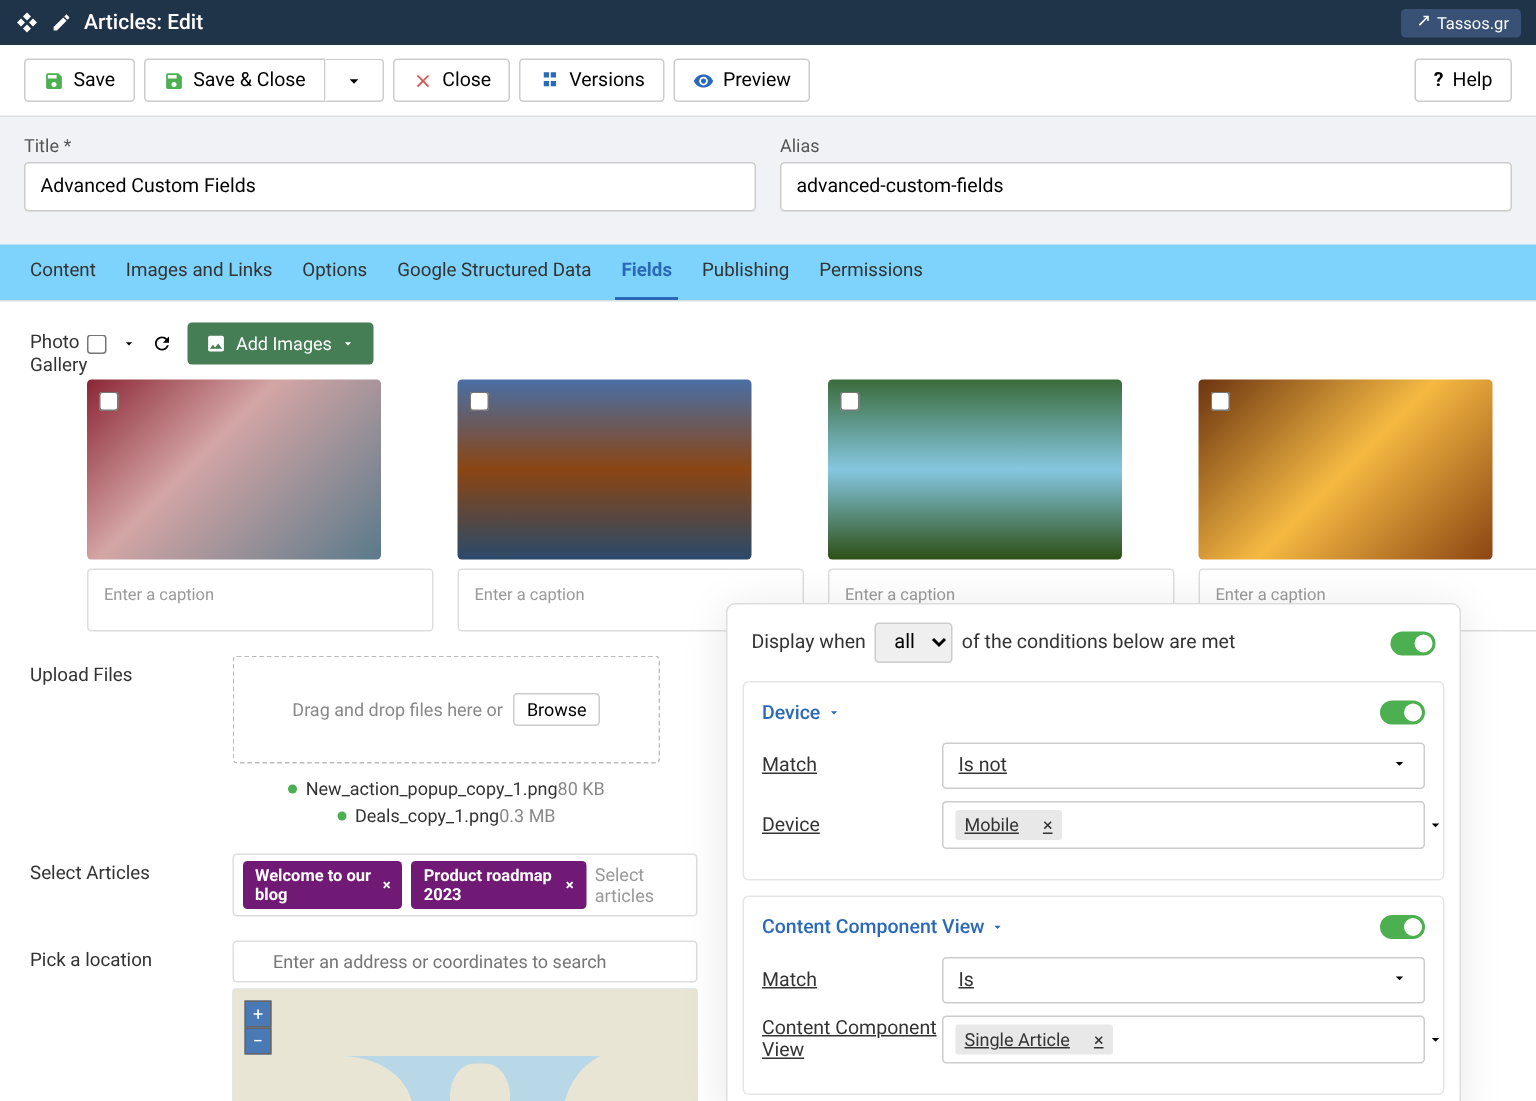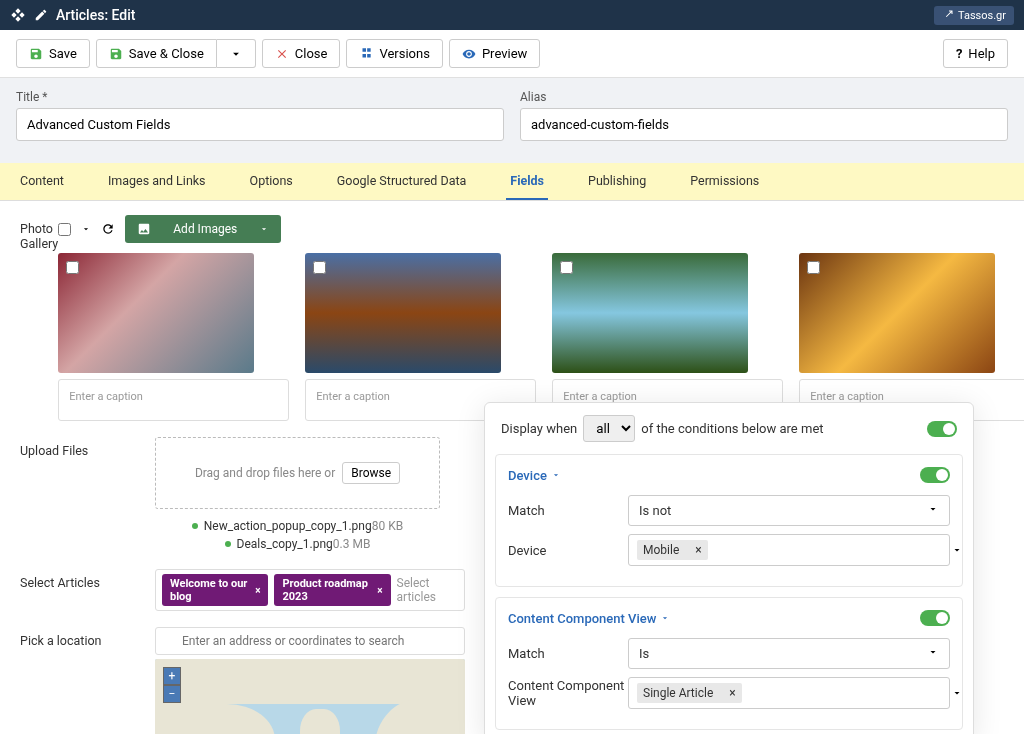--- a/index.html
+++ b/index.html
@@ -16,29 +16,29 @@
 .btn-group { display: flex; }
 .btn-group .btn { border-radius: 0; }
 .btn-group .btn:first-child { border-radius: 3px 0 0 3px; }
 .btn-group .btn:last-child { border-radius: 0 3px 3px 0; border-left: none; }
 .toolbar-right { margin-left: auto; }
 .form-area { padding: 12px 16px; }
 .title-row { display: flex; gap: 16px; }
 .title-col { flex: 1; }
 .title-col label { display: block; font-size: 12px; margin-bottom: 4px; color: #555; }
 .title-col input { width: 100%; padding: 8px 10px; border: 1px solid #ccc; border-radius: 3px; font-size: 13px; }
-.tabs { display: flex; gap: 36px; padding: 0 16px; border-bottom: 1px solid #ddd; background: #fef9c3; margin-top: 10px; }
+.tabs { display: flex; gap: 12px; padding: 0 16px; border-bottom: 1px solid #ddd; background: #7dd3fc; margin-top: 10px; }
 .tab { padding: 10px 4px; font-size: 12.5px; color: #333; cursor: pointer; border-bottom: 2px solid transparent; }
 .tab.active { border-bottom-color: #2a69b8; color: #2a69b8; font-weight: 700; }
 .content { background: #fff; padding: 14px 20px 20px; }
 .field-row { display: flex; margin-bottom: 16px; }
 .field-label { width: 135px; font-size: 12.5px; color: #333; padding-top: 6px; }
 .field-body { flex: 1; }
 .gallery-controls { display: flex; align-items: center; gap: 10px; margin-bottom: 10px; }
-.add-images { background: #457d54; color: #fff; border: none; padding: 7px 12px; border-radius: 3px; display: flex; align-items: center; gap: 22px; font-size: 12px; }
+.add-images { background: #457d54; color: #fff; border: none; padding: 7px 12px; border-radius: 3px; display: flex; align-items: center; gap: 6px; font-size: 12px; }
 .gallery { display: flex; gap: 16px; }
 .gallery-item { width: 231px; }
 .gallery-img { width: 196px; height: 120px; position: relative; border-radius: 3px; }
 .gallery-img input[type=checkbox] { position: absolute; top: 8px; left: 8px; }
 .caption-box { border: 1px solid #ddd; border-radius: 3px; padding: 10px; margin-top: 6px; min-height: 42px; font-size: 11px; color: #999; }
 .drop-zone { border: 1px dashed #bbb; padding: 24px; text-align: center; color: #888; font-size: 12px; border-radius: 3px; width: 285px; }
 .browse-btn { border: 1px solid #ccc; padding: 3px 8px; border-radius: 3px; margin-left: 4px; background: #fff; font-size: 12px; }
 .file-list { margin-top: 8px; width: 285px; }
 .file-item { display: flex; align-items: center; justify-content: center; padding: 2px 0; font-size: 12px; }
 .file-dot { width: 6px; height: 6px; background: #4caf50; border-radius: 50%; margin-right: 6px; }
@@ -55,21 +55,21 @@
 .map-zoom { position: absolute; top: 8px; left: 8px; display: flex; flex-direction: column; }
 .map-zoom button { width: 18px; height: 18px; border: 1px solid #666; background: #4a7ab5; color: #fff; font-size: 12px; line-height: 1; }
 .conditions-panel { position: absolute; right: 50px; top: 402px; width: 490px; background: #fff; border: 1px solid #ddd; border-radius: 6px; box-shadow: 0 4px 30px rgba(0,0,0,0.1); }
 .panel-header { padding: 12px 16px; display: flex; align-items: center; gap: 6px; font-size: 13px; }
 .panel-header select { padding: 4px 8px; border: 1px solid #ccc; border-radius: 3px; }
 .toggle { width: 30px; height: 16px; background: #4caf50; border-radius: 10px; position: relative; margin-left: auto; }
 .toggle::after { content: ''; width: 12px; height: 12px; background: #fff; border-radius: 50%; position: absolute; right: 2px; top: 2px; }
 .condition-block { border: 1px solid #e5e5e5; margin: 0 10px 10px; border-radius: 4px; padding: 12px; }
 .condition-title { color: #2a69b8; font-size: 13px; font-weight: 500; display: flex; align-items: center; gap: 4px; margin-bottom: 12px; }
 .condition-title .toggle { margin-left: auto; }
-.cond-row { display: flex; align-items: center; margin-bottom: 8px; }
+.cond-row { display: flex; align-items: center; margin-bottom: 8px; text-decoration: underline; }
 .cond-label { width: 120px; font-size: 13px; }
 .cond-select { flex: 1; padding: 7px 10px; border: 1px solid #ccc; border-radius: 3px; font-size: 13px; background: #fff; position: relative; }
 .cond-chevron { position: absolute; right: 10px; }
 .chip-select { flex: 1; padding: 5px 8px; border: 1px solid #ccc; border-radius: 3px; display: flex; align-items: center; }
 .chip { background: #e8e8e8; padding: 3px 6px; border-radius: 2px; font-size: 12px; display: inline-flex; align-items: center; gap: 16px; }
 .icon-green { fill: #4caf50; }
 .icon-red { fill: #d9534f; }
 .icon-blue { fill: #2a69b8; }
 
 .img1 { background: linear-gradient(135deg, #8b2635 0%, #d4a5a5 40%, #5a7a8a 100%); }

